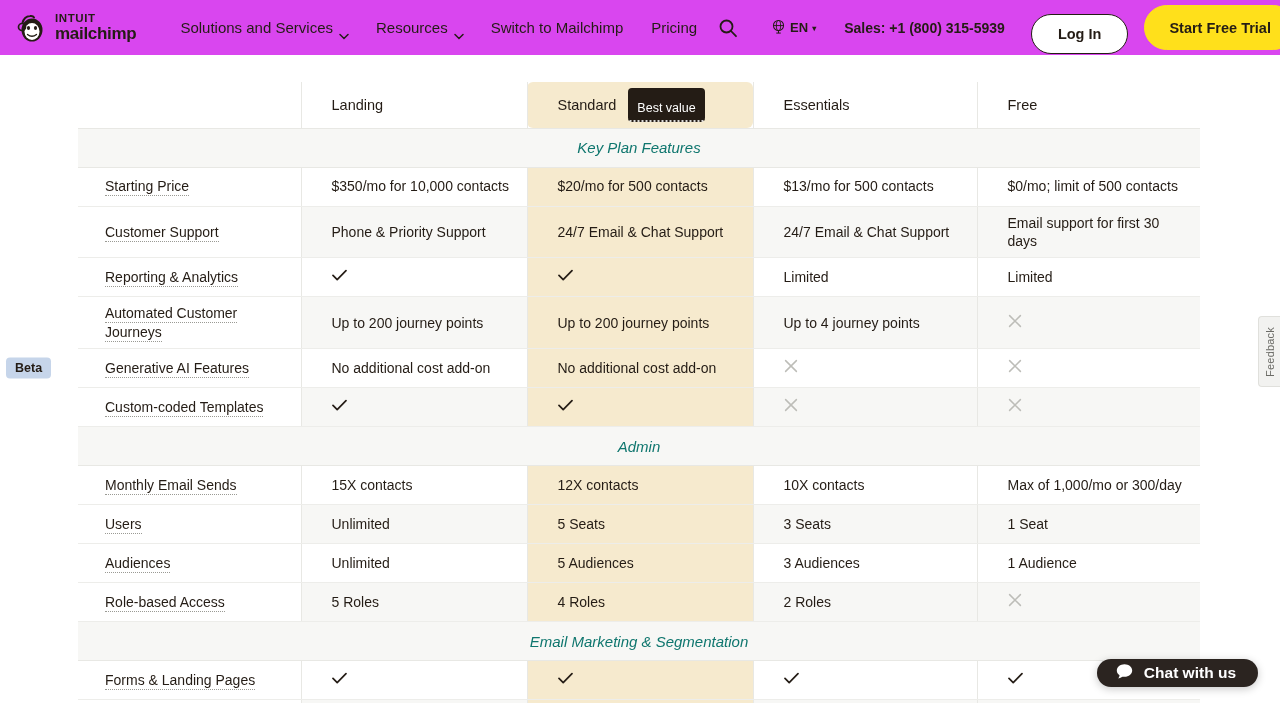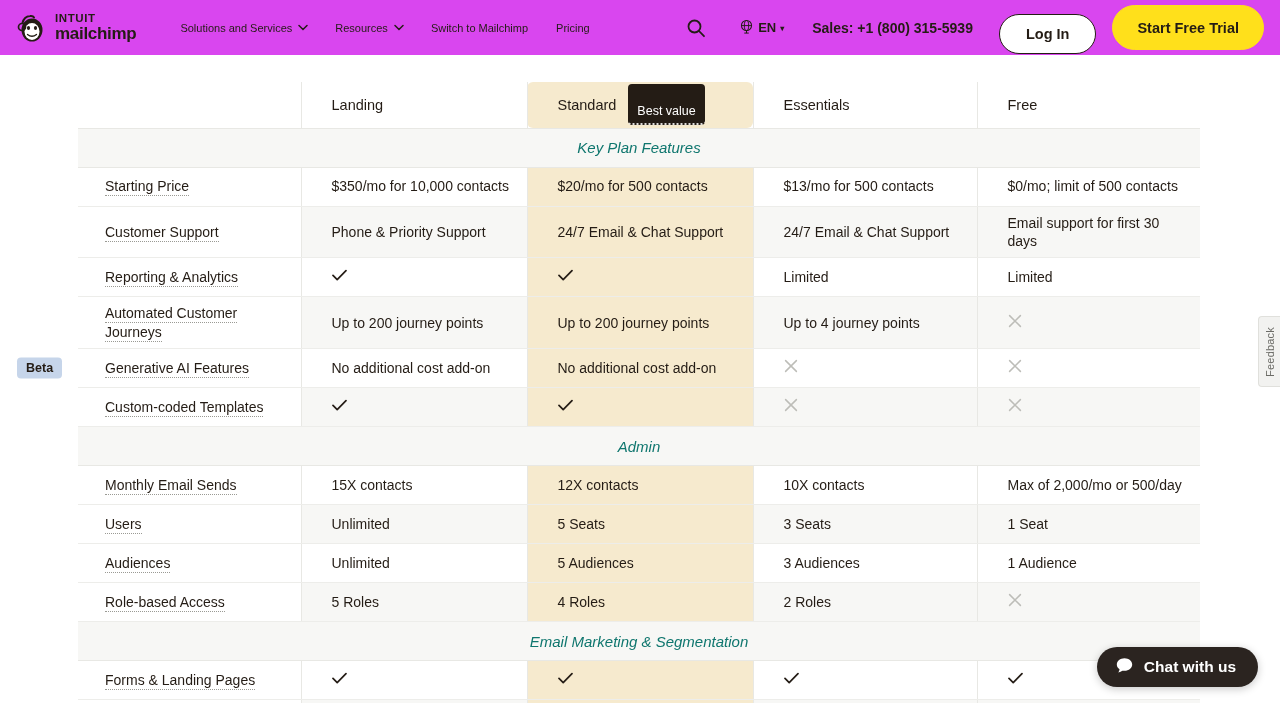--- a/index.html
+++ b/index.html
@@ -31,22 +31,22 @@
     font-size: 11.5px; font-weight: 700; letter-spacing: .6px;
     color: #241c15; font-family: "Liberation Sans", sans-serif;
   }
   .logo-mailchimp {
     font-size: 17px; font-weight: 800; letter-spacing: -.3px;
     color: #241c15; margin-top: 1px;
   }
 
   .nav { display: flex; align-items: center; gap: 0; }
   .nav-item {
-    display: flex; align-items: flex-start; gap: 6px;
-    font-size: 11px; color: #241c15; padding: 6px 14px;
+    display: flex; align-items: flex-end; gap: 6px;
+    font-size: 15px; color: #241c15; padding: 6px 14px;
     cursor: pointer; white-space: nowrap;
   }
   .chev { display: inline-block; width: 9px; height: 9px; position: relative; top: -1px; }
 
   .header-right {
     margin-left: auto; display: flex; align-items: center; gap: 4px;
   }
   .icon-btn {
     width: 34px; height: 34px; display: flex; align-items: center;
     justify-content: center; cursor: pointer;
@@ -95,21 +95,21 @@
     border-bottom: 1px solid #e8e8e4;
     background: #ffffff;
   }
   tr.plans th.lbl { border-bottom: none; background: transparent; }
   tr.plans th.hl { background: #f6eace; border-radius: 6px; }
   tr.plans th.sep { border-left: 1px solid #e8e8e4; }
   .plan-name-wrap { display: flex; align-items: center; gap: 12px; }
   .badge-best {
     display: inline-block; background: #241c15; color: #ffffff;
     font-size: 12.5px; font-weight: 500; border-radius: 4px;
-    padding: 21px 9px 4px 9px; line-height: 1.1;
+    padding: 14px 9px 4px 9px; line-height: 1.1;
     border-bottom: 2px dotted rgba(255,255,255,.85);
   }
 
   
   tr.section td {
     background: #f7f7f5; text-align: center; font-size: 15px;
     height: 39px; vertical-align: middle; color: #0f766e;
     border-top: 1px solid #e8e8e4; border-bottom: 1px solid #e8e8e4; font-style: italic;
   }
 
@@ -128,21 +128,20 @@
   .lbl-txt {
     border-bottom: 1px dotted #9a9a94;
     padding-bottom: 1px; cursor: pointer; display: inline;
   }
   .beta-pill {
     position: absolute; left: -72px; top: 50%;
     transform: translateY(-50%);
     background: #c6d5ea; color: #241c15; font-size: 12.5px;
     font-weight: 700; border-radius: 4px; padding: 3px 9px;
     line-height: 1.2;
-    margin-left: 11px;
   }
   .tall td { height: 48px; }
 
   .mark-check { font-size: 16px; color: #241c15; line-height: 1; }
   .mark-x {
     display: inline-block; color: #bdbdb8; font-size: 17px;
     line-height: 1; font-weight: 300;
   }
 
   
@@ -156,21 +155,21 @@
   }
   .feedback span {
     writing-mode: vertical-rl; transform: rotate(180deg);
     font-size: 11px; color: #6b6b66; letter-spacing: .2px;
   }
 
   
   .chat {
     position: absolute; right: 22px; bottom: 16px;
     background: #2b2420; color: #ffffff; border-radius: 40px;
-    height: 40px; padding: 0 22px 0 18px;
+    height: 28px; padding: 0 22px 0 18px;
     display: flex; align-items: center; gap: 10px;
     font-size: 15.5px; font-weight: 700; cursor: pointer;
     box-shadow: 0 2px 8px rgba(0,0,0,.22);
   }
 </style>
 </head>
 <body>
 
 <div class="header">
 
@@ -341,21 +340,21 @@
               </svg></span></td>
         </tr>
         <tr class="section">
           <td colspan="5">Admin</td>
         </tr>
         <tr class="data">
           <td class="lbl"><span class="lbl-txt">Monthly Email Sends</span></td>
           <td class="sep"><span>15X contacts</span></td>
           <td class="sep hl"><span>12X contacts</span></td>
           <td class="sep"><span>10X contacts</span></td>
-          <td class="sep"><span>Max of 2,000/mo or 500/day</span></td>
+          <td class="sep"><span>Max of 1,000/mo or 300/day</span></td>
         </tr>
         <tr class="data alt">
           <td class="lbl"><span class="lbl-txt">Users</span></td>
           <td class="sep"><span>Unlimited</span></td>
           <td class="sep hl"><span>5 Seats</span></td>
           <td class="sep"><span>3 Seats</span></td>
           <td class="sep"><span>1 Seat</span></td>
         </tr>
         <tr class="data">
           <td class="lbl"><span class="lbl-txt">Audiences</span></td>

